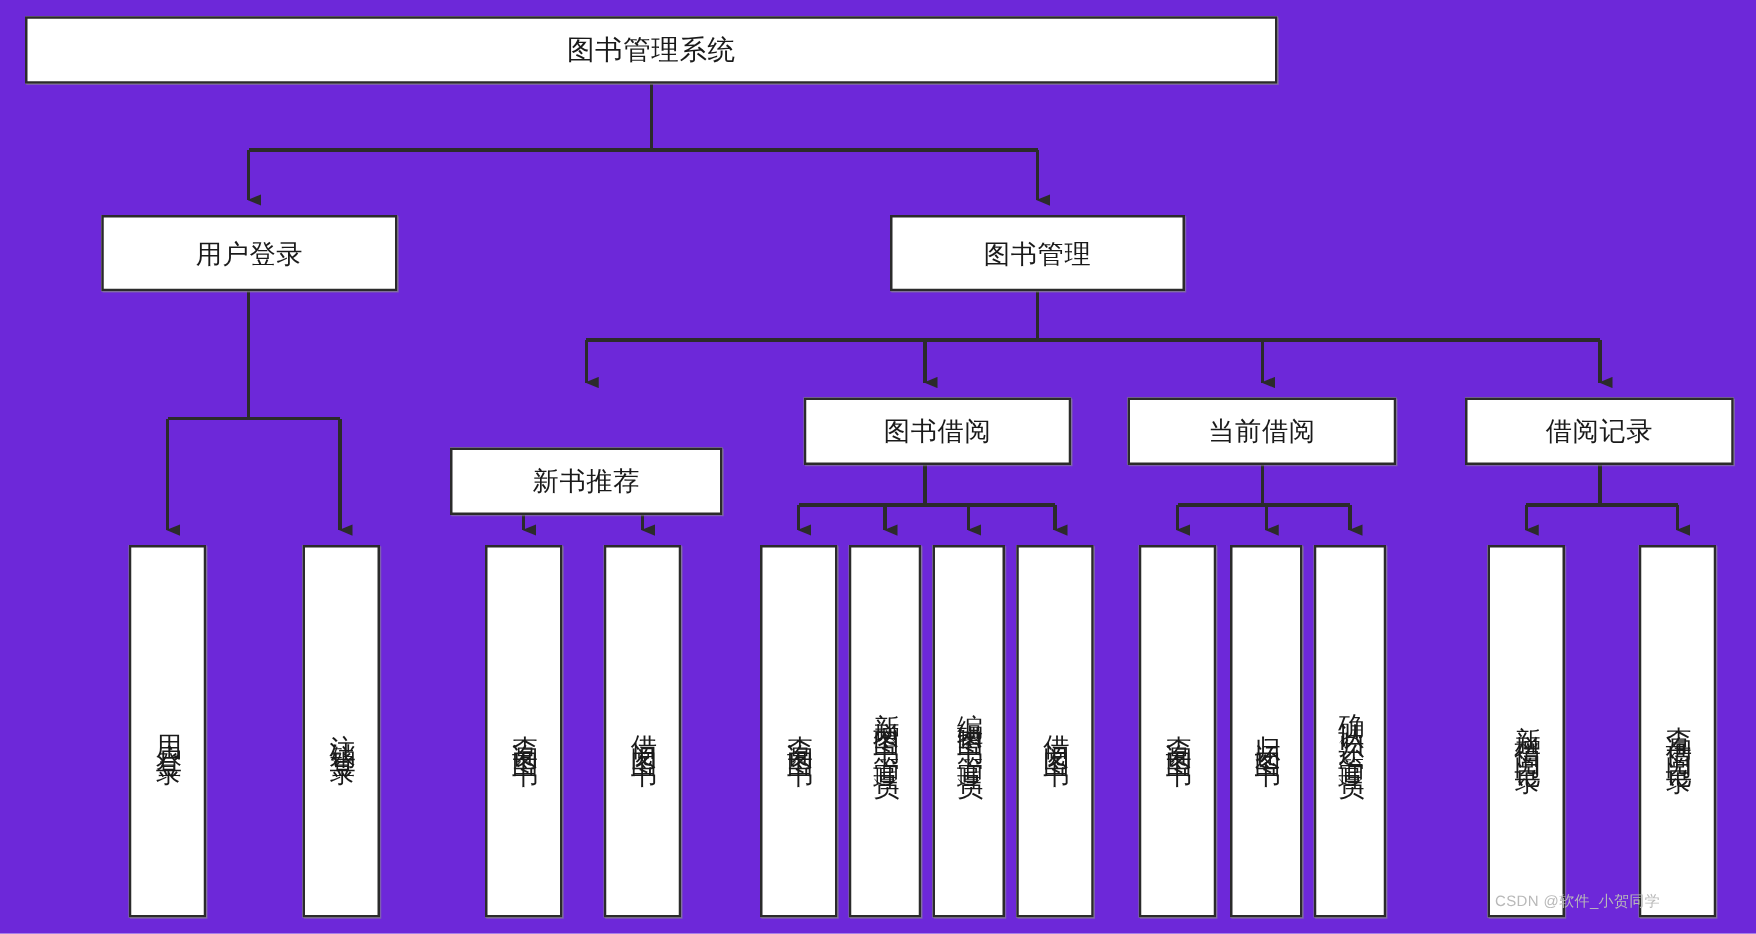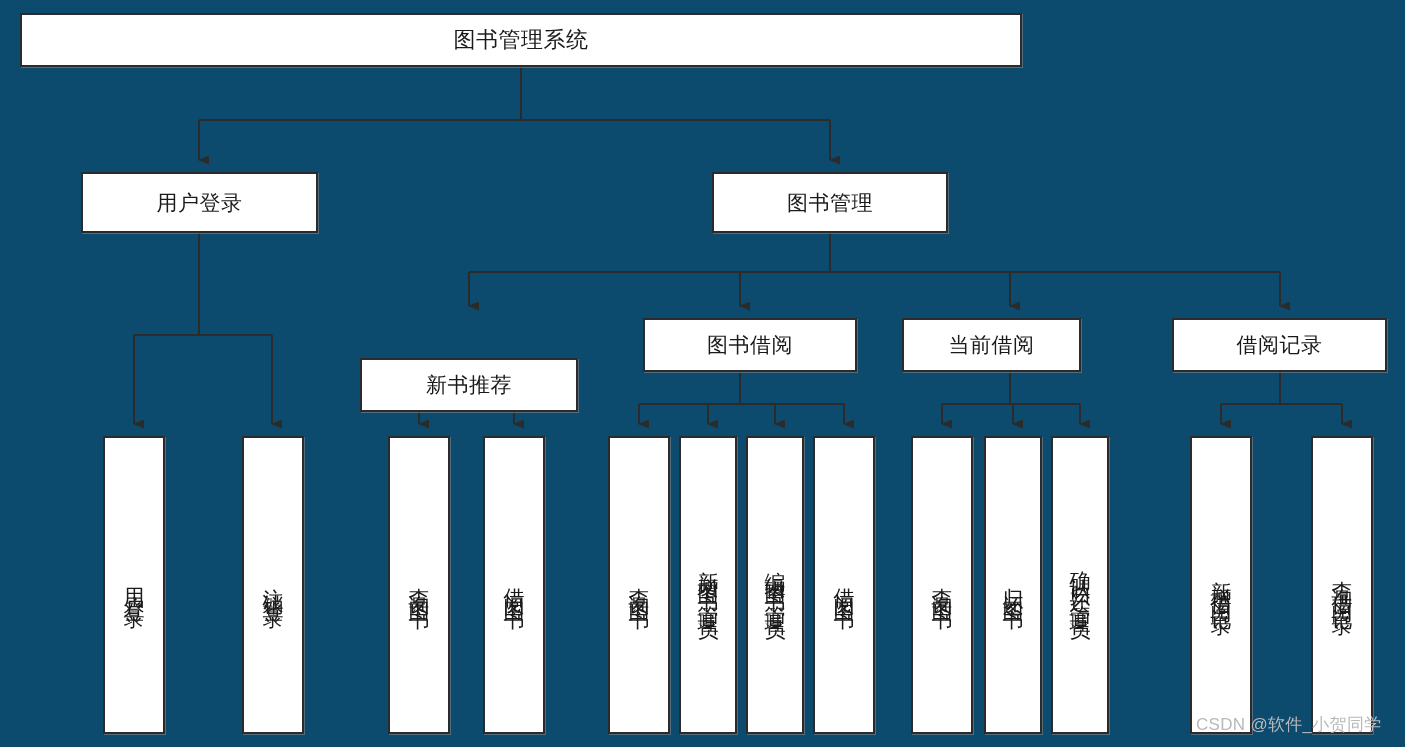--- a/index.html
+++ b/index.html
@@ -7,21 +7,21 @@
     padding: 0;
     background: #ffffff;
   }
   body {
     font-family: "Liberation Sans", "DejaVu Sans", sans-serif;
   }
   #canvas {
     position: relative;
     width: 1405px;
     height: 747px;
-    background: #0c4a6e;
+    background: #6d28d9;
     overflow: hidden;
   }
   svg#wires {
     position: absolute;
     left: 0;
     top: 0;
     width: 1405px;
     height: 747px;
     pointer-events: none;
   }
@@ -48,21 +48,21 @@
     text-orientation: upright;
     letter-spacing: 7px;
     line-height: 1.05;
     white-space: nowrap;
   }
   .node.root {
     font-size: 22px;
   }
   .watermark {
     position: absolute;
-    font-size: 17px;
+    font-size: 12px;
     color: #b9b9b9;
     white-space: nowrap;
     letter-spacing: 0.3px;
   }
 </style>
 </head>
 <body>
 
 <div id="canvas">
 
@@ -129,21 +129,21 @@
   <div class="node horiz" style="left:712px; top:172px; width:236px; height:61px;">
     <span class="label">图书管理</span>
   </div>
 
   <div class="node horiz" style="left:360px; top:318px; width:218px; height:54px;margin-top:40px;">
     <span class="label">新书推荐</span>
   </div>
   <div class="node horiz" style="left:633px; top:318px; width:214px; height:54px;margin-left:10px;">
     <span class="label">图书借阅</span>
   </div>
-  <div class="node horiz" style="left:902px; top:318px; width:179px; height:54px;">
+  <div class="node horiz" style="left:902px; top:318px; width:215px; height:54px;">
     <span class="label">当前借阅</span>
   </div>
   <div class="node horiz" style="left:1172px; top:318px; width:215px; height:54px;text-align:center;">
     <span class="label">借阅记录</span>
   </div>
 
   <div class="node vert" style="left:103px; top:436px; width:62px; height:298px;">
     <span class="label">用户登录</span>
   </div>
   <div class="node vert" style="left:242px; top:436px; width:62px; height:298px;">

